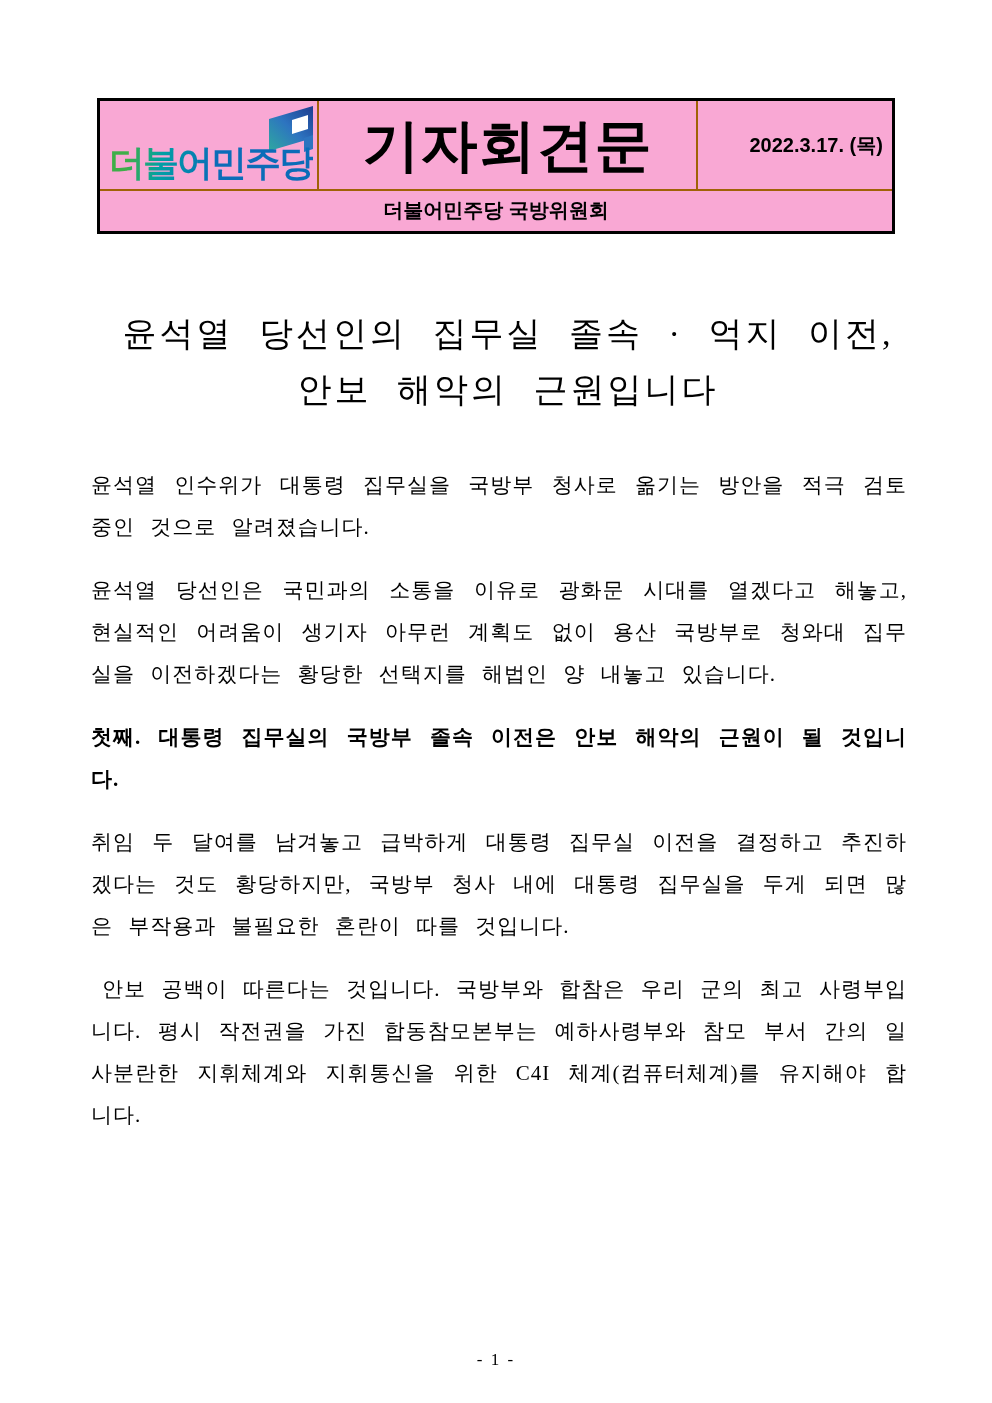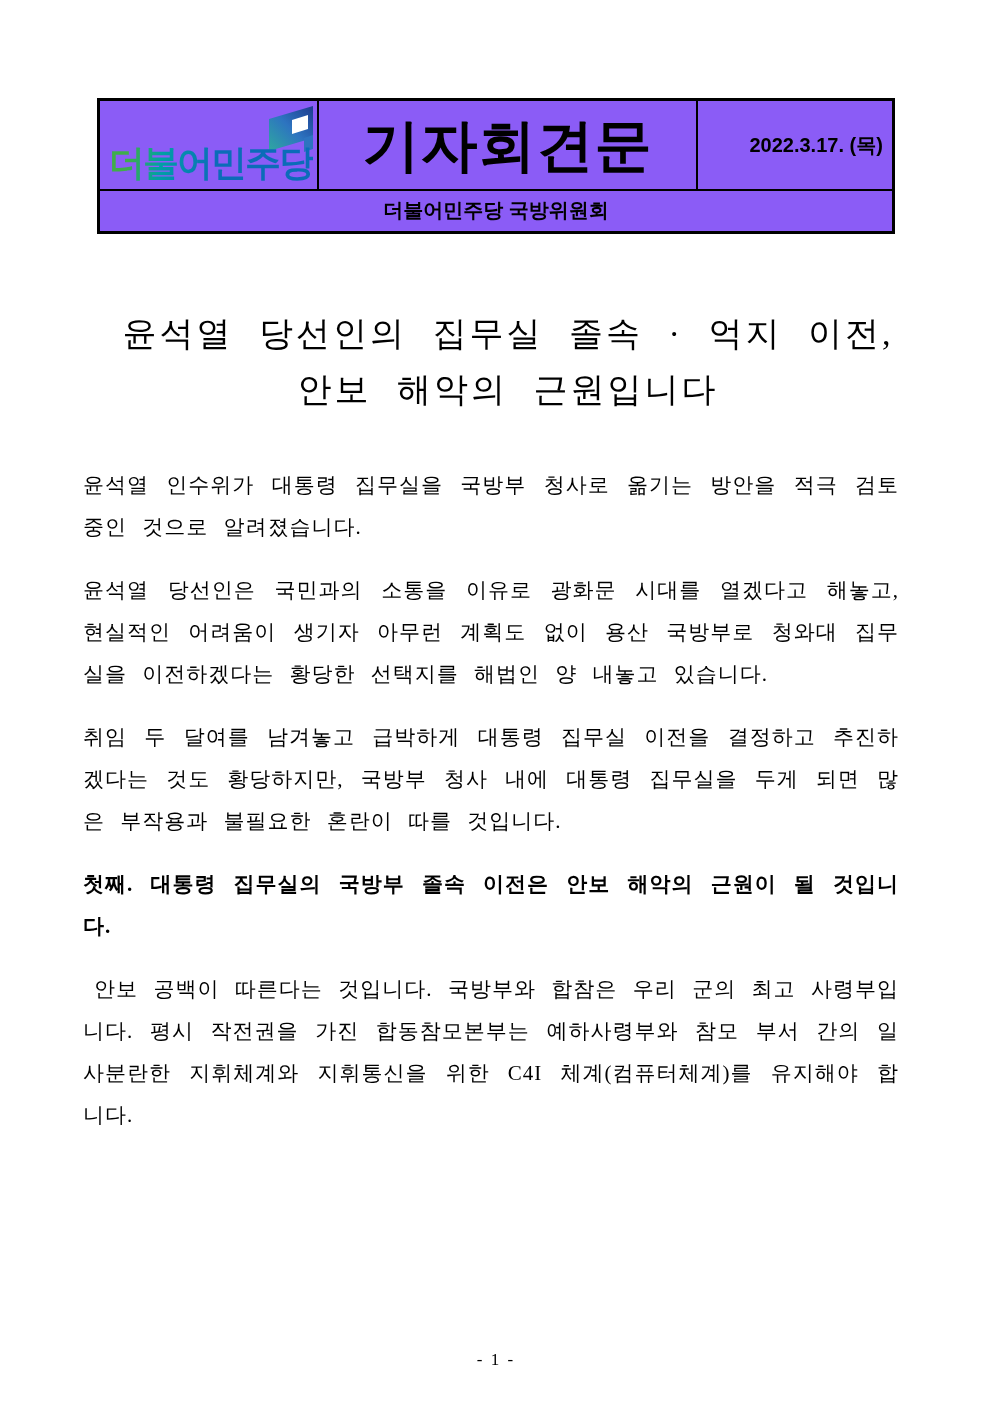--- a/index.html
+++ b/index.html
@@ -14,21 +14,21 @@
     width:992px;height:1403px;position:relative;overflow:hidden;
     font-family:"Liberation Serif","DejaVu Serif",serif;
     color:var(--ink);
   }
   
   .header-table{
     position:absolute;left:97px;top:98px;width:798px;
     border-collapse:collapse;border:3px solid #000;
     table-layout:fixed;
   }
-  .header-table td{border:2px solid #000000;vertical-align:middle;background:#8b5cf6;}
+  .header-table td{border:2px solid #a16207;vertical-align:middle;background:#f9a8d4;}
   .cell-logo{width:219px;height:88px;position:relative;}
   .cell-title{width:379px;text-align:center;}
   .cell-date{width:196px;text-align:center;padding-left:42px;}
   .cell-subtitle{height:42px;text-align:center;margin-top:44px;}
 
   .party-logo{position:relative;width:100%;height:88px;}
   .party-logo-text{
     position:absolute;left:9px;bottom:8px;
     font-family:"Liberation Sans","DejaVu Sans",sans-serif;
     font-weight:800;font-size:36px;letter-spacing:-2px;line-height:1;
@@ -55,21 +55,21 @@
 
   
   .doc-title{
     position:absolute;left:12px;top:306px;width:992px;
     text-align:center;font-weight:400;
     font-size:34px;line-height:56px;letter-spacing:3px;word-spacing:14px;
   }
 
   
   .doc-body{
-    position:absolute;left:83px;top:464px;width:816px;
+    position:absolute;left:91px;top:464px;width:816px;
     font-size:21px;line-height:42px;letter-spacing:1px;word-spacing:9px;
     text-align:justify;
   }
   .para{margin-bottom:21px;}
   .para.indent{text-indent:11px;}
   .para.bold{font-weight:700;margin-top:12px;}
 
   
   .page-footer{
     position:absolute;left:0;top:1350px;width:992px;text-align:center;
@@ -115,18 +115,18 @@
 </table>
 
 <h1 class="doc-title">
   <span>윤석열 당선인의 집무실 졸속 · 억지 이전,</span><br>
   <span>안보 해악의 근원입니다</span>
 </h1>
 
 <section class="doc-body">
   <p class="para">윤석열 인수위가 대통령 집무실을 국방부 청사로 옮기는 방안을 적극 검토 중인 것으로 알려졌습니다.</p>
   <p class="para">윤석열 당선인은 국민과의 소통을 이유로 광화문 시대를 열겠다고 해놓고, 현실적인 어려움이 생기자 아무런 계획도 없이 용산 국방부로 청와대 집무실을 이전하겠다는 황당한 선택지를 해법인 양 내놓고 있습니다.</p>
+  <p class="para bold">첫째. 대통령 집무실의 국방부 졸속 이전은 안보 해악의 근원이 될 것입니다.</p>
   <p class="para">취임 두 달여를 남겨놓고 급박하게 대통령 집무실 이전을 결정하고 추진하겠다는 것도 황당하지만, 국방부 청사 내에 대통령 집무실을 두게 되면 많은 부작용과 불필요한 혼란이 따를 것입니다.</p>
-  <p class="para bold">첫째. 대통령 집무실의 국방부 졸속 이전은 안보 해악의 근원이 될 것입니다.</p>
   <p class="para indent">안보 공백이 따른다는 것입니다. 국방부와 합참은 우리 군의 최고 사령부입니다. 평시 작전권을 가진 합동참모본부는 예하사령부와 참모 부서 간의 일사분란한 지휘체계와 지휘통신을 위한 C4I 체계(컴퓨터체계)를 유지해야 합니다.</p>
 </section>
 
 <div class="page-footer">- 1 -</div>
 
 </body></html>

